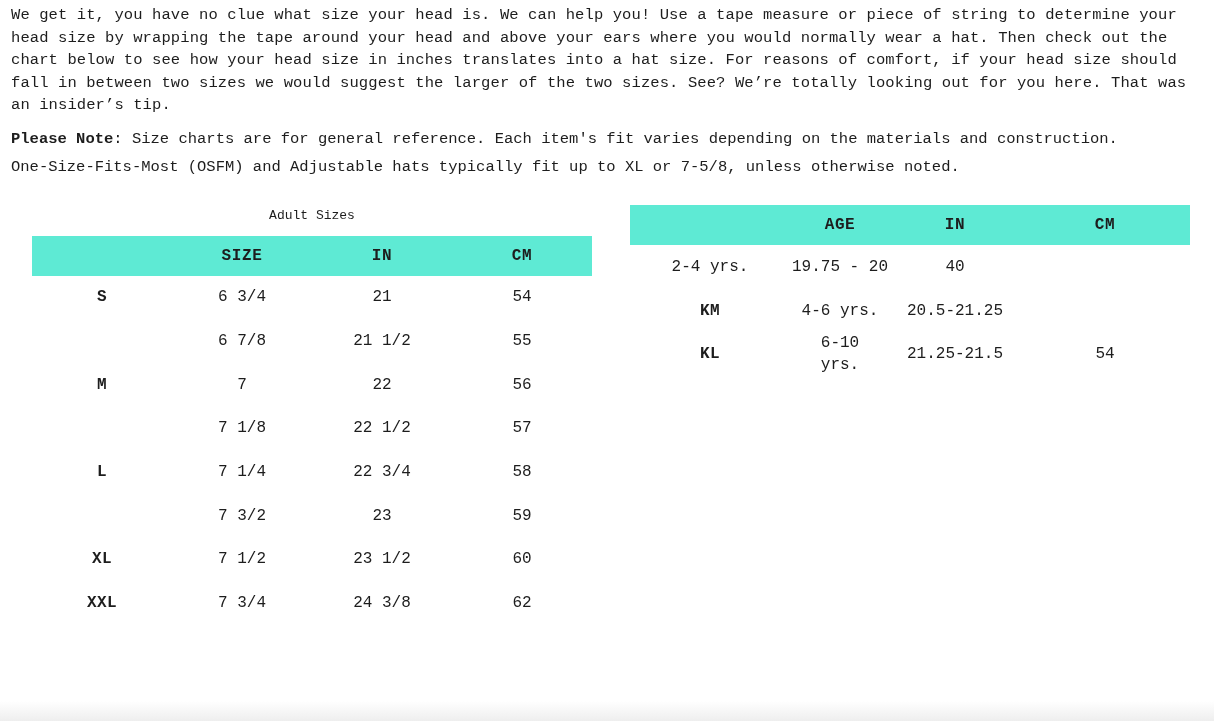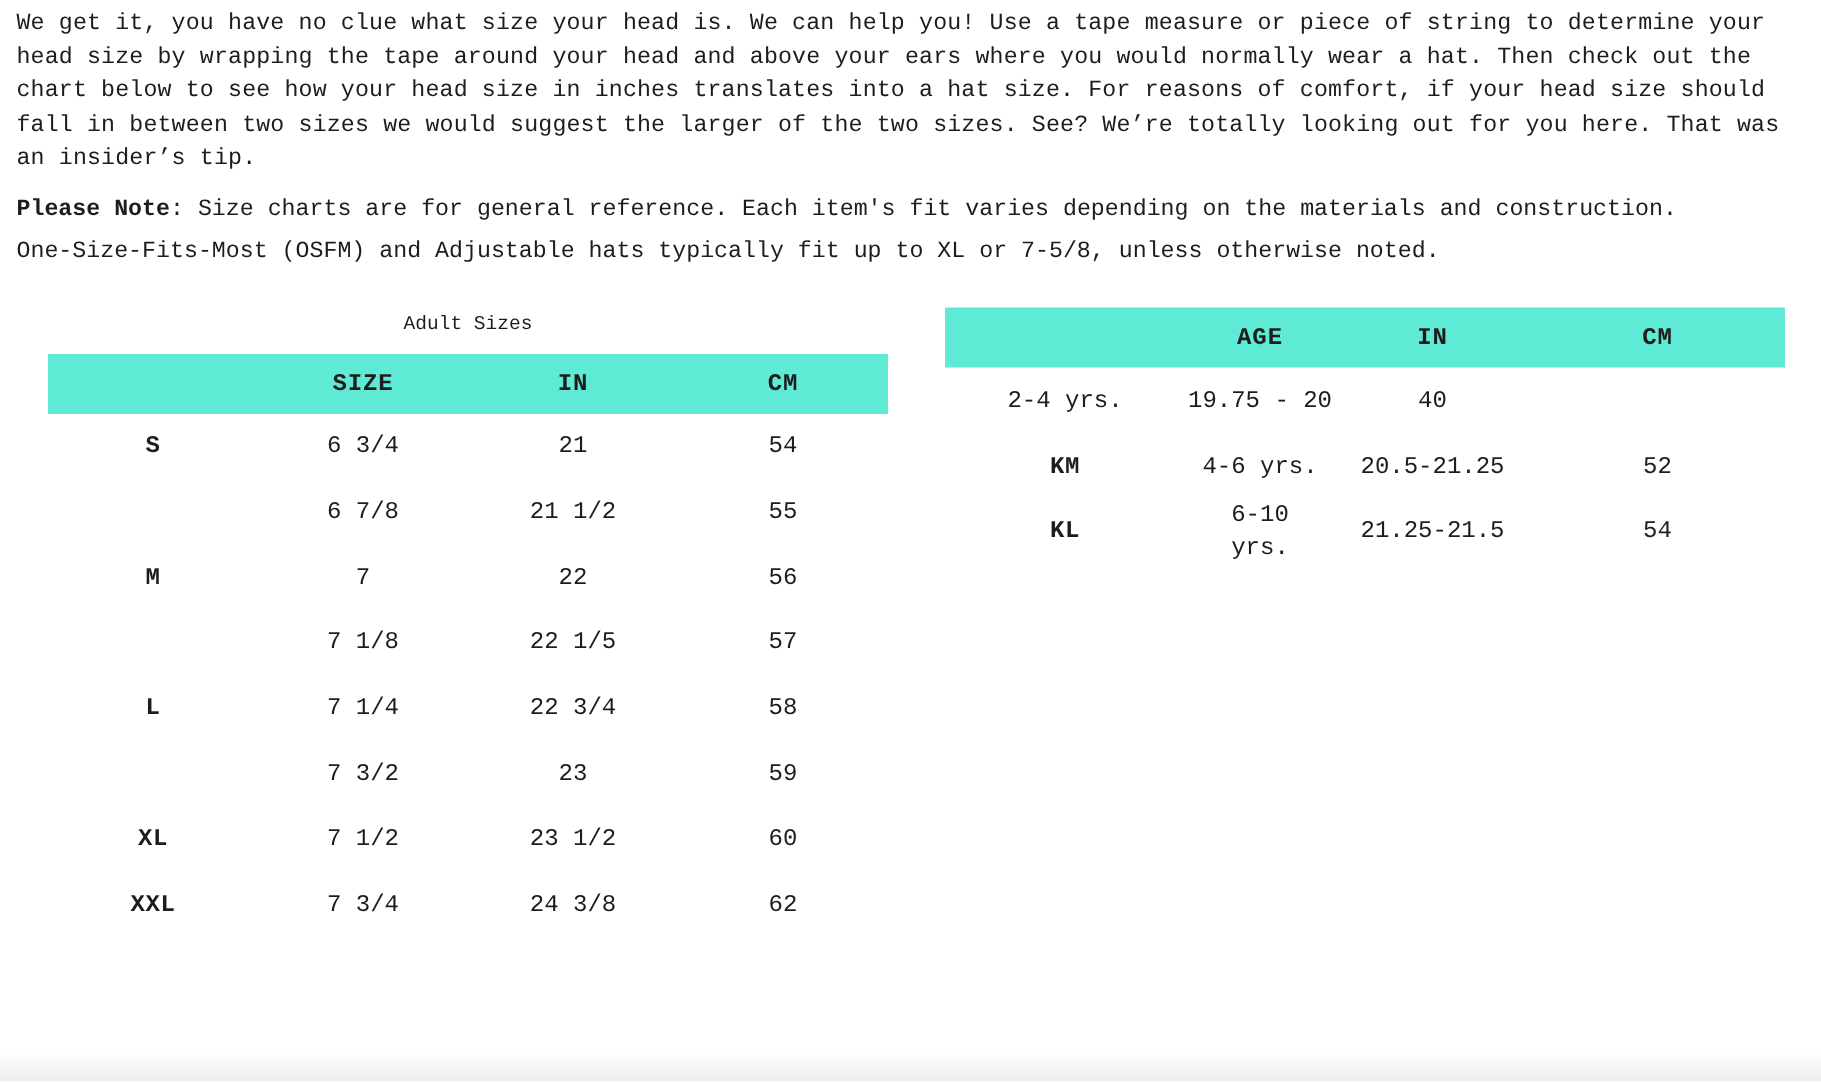--- a/index.html
+++ b/index.html
@@ -84,21 +84,21 @@
       </div>
       <div class="trow grid">
         <div class="td rowlabel">M</div>
         <div class="td">7</div>
         <div class="td">22</div>
         <div class="td">56</div>
       </div>
       <div class="trow grid">
         <div class="td rowlabel"></div>
         <div class="td">7 1/8</div>
-        <div class="td">22 1/5</div>
+        <div class="td">22 1/2</div>
         <div class="td">57</div>
       </div>
       <div class="trow grid">
         <div class="td rowlabel">L</div>
         <div class="td">7 1/4</div>
         <div class="td">22 3/4</div>
         <div class="td">58</div>
       </div>
       <div class="trow grid">
         <div class="td rowlabel"></div>
@@ -131,21 +131,20 @@
     <div>
       <div class="trow grid">
         <div class="td age">2-4 yrs.</div>
         <div class="td">19.75 - 20</div>
         <div class="td">40</div>
       </div>
       <div class="trow grid">
         <div class="td rowlabel">KM</div>
         <div class="td age">4-6 yrs.</div>
         <div class="td">20.5-21.25</div>
-        <div class="td">52</div>
       </div>
       <div class="trow grid">
         <div class="td rowlabel">KL</div>
         <div class="td age">6-10
 yrs.</div>
         <div class="td">21.25-21.5</div>
         <div class="td">54</div>
       </div>
     </div>
   </div>

